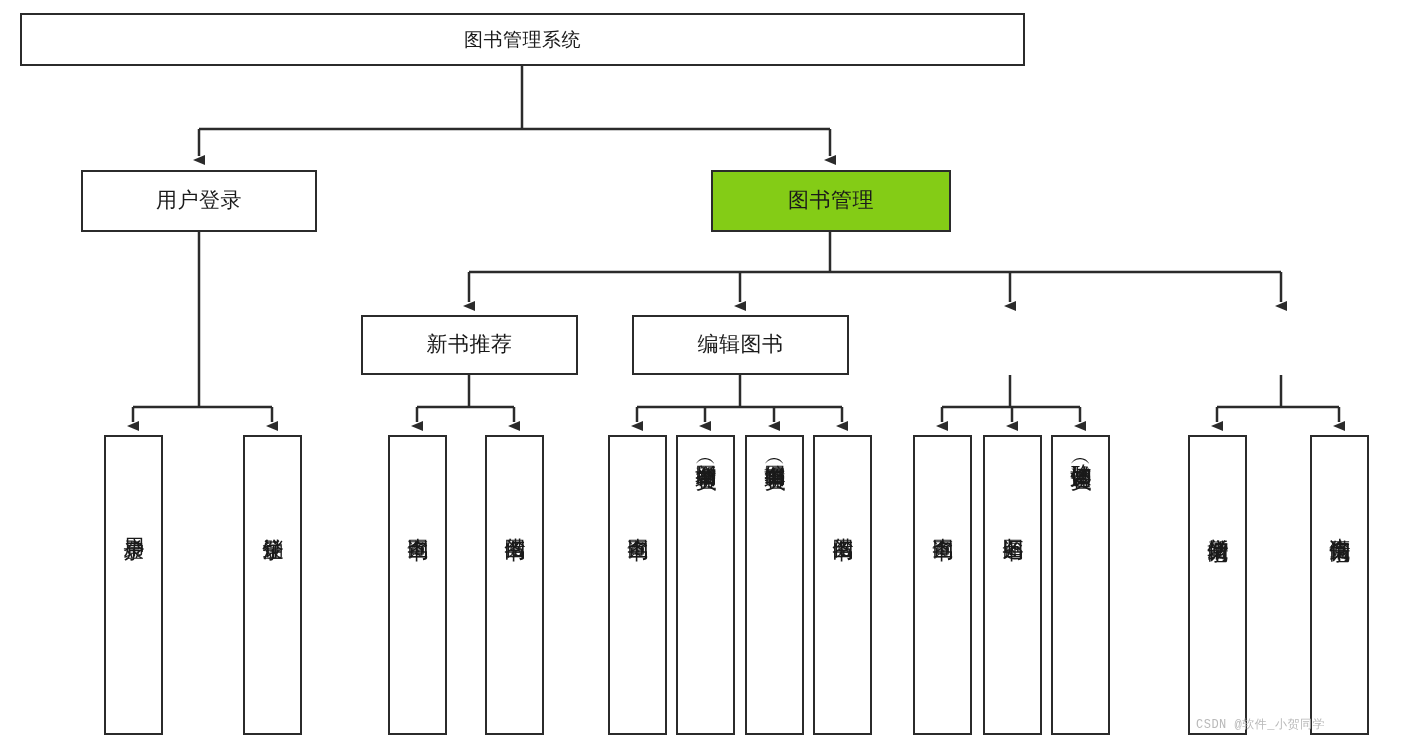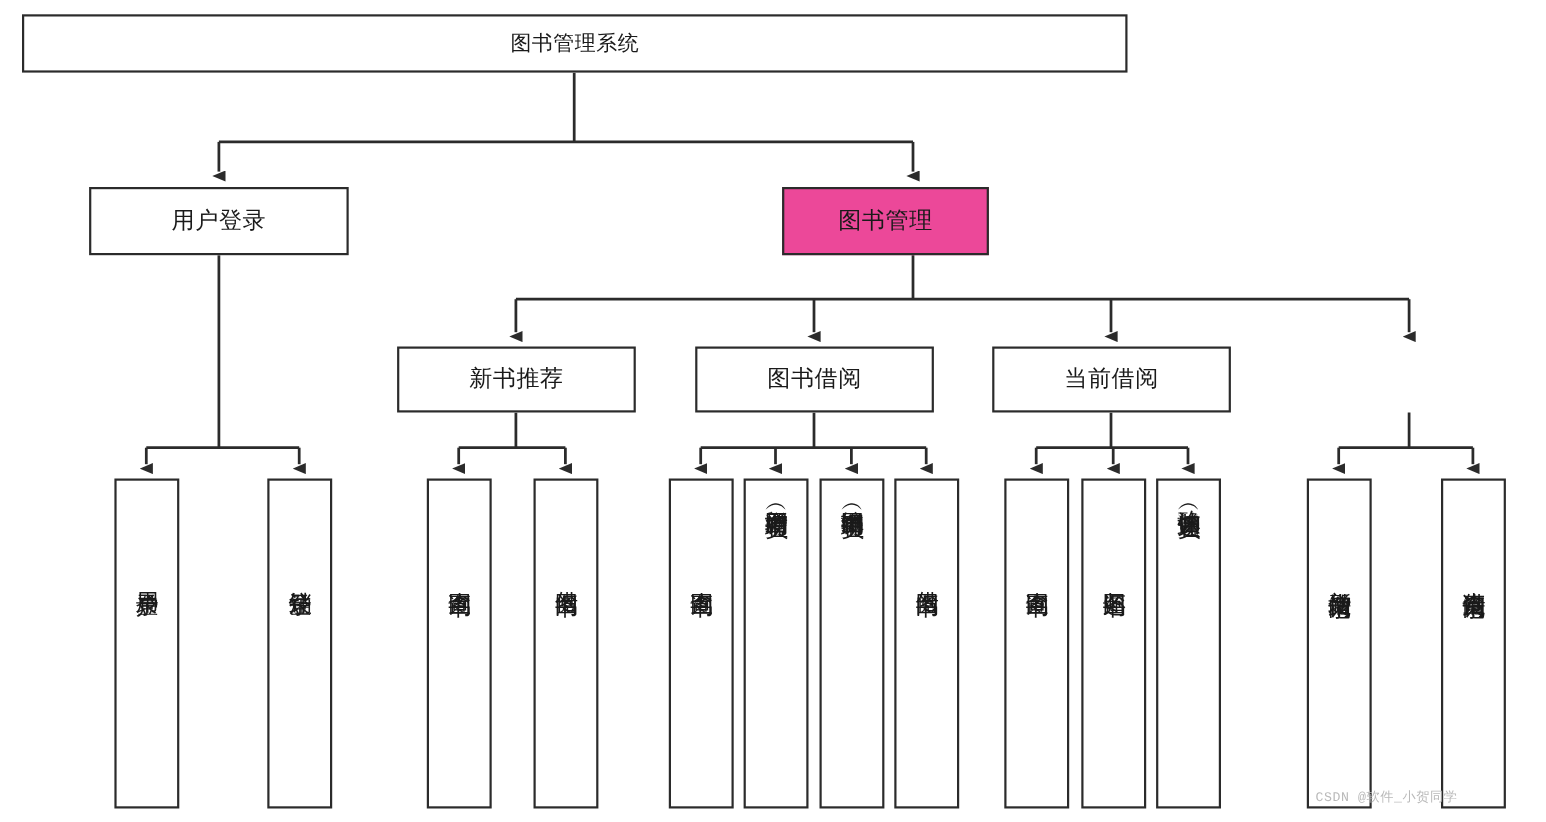--- a/index.html
+++ b/index.html
@@ -123,32 +123,29 @@
     </g>
   </svg>
 
   <div class="node horiz root" style="left: 20px; top: 13px; width: 1005px; height: 53px; border-color: rgb(43, 43, 43); background: rgb(255, 255, 255); color: rgb(26, 26, 26);">
     <span>图书管理系统</span>
   </div>
 
   <div class="node horiz" style="left: 81px; top: 170px; width: 236px; height: 62px; border-color: rgb(43, 43, 43); background: rgb(255, 255, 255); color: rgb(26, 26, 26);">
     <span>用户登录</span>
   </div>
-  <div class="node horiz" style="left: 711px; top: 170px; width: 188px; height: 62px; border-color: rgb(43, 43, 43); background: #ec4899; color: rgb(26, 26, 26);">
+  <div class="node horiz" style="left: 711px; top: 170px; width: 240px; height: 62px; border-color: rgb(43, 43, 43); background: #84cc16; color: rgb(26, 26, 26);">
     <span>图书管理</span>
   </div>
 
   <div class="node horiz" style="left: 361px; top: 315px; width: 217px; height: 60px; border-color: rgb(43, 43, 43); background: rgb(255, 255, 255); color: rgb(26, 26, 26);">
     <span>新书推荐</span>
   </div>
   <div class="node horiz" style="left: 632px; top: 315px; width: 217px; height: 60px; border-color: rgb(43, 43, 43); background: rgb(255, 255, 255); color: rgb(26, 26, 26);">
-    <span>图书借阅</span>
-  </div>
-  <div class="node horiz" style="left: 902px; top: 315px; width: 217px; height: 60px; border-color: rgb(43, 43, 43); background: rgb(255, 255, 255); color: rgb(26, 26, 26);">
-    <span>当前借阅</span>
+    <span>编辑图书</span>
   </div>
 
   <div class="node leaf leaf-mid" style="left: 104px; top: 435px; width: 59px; height: 300px; border-color: rgb(43, 43, 43); background: rgb(255, 255, 255); color: rgb(26, 26, 26);">
     <span class="vtext">用户登录</span>
   </div>
   <div class="node leaf leaf-mid" style="left: 243px; top: 435px; width: 59px; height: 300px; border-color: rgb(43, 43, 43); background: rgb(255, 255, 255); color: rgb(26, 26, 26);">
     <span class="vtext">注销登录</span>
   </div>
   <div class="node leaf leaf-mid" style="left: 388px; top: 435px; width: 59px; height: 300px; border-color: rgb(43, 43, 43); background: rgb(255, 255, 255); color: rgb(26, 26, 26);">
     <span class="vtext">查询图书</span>

